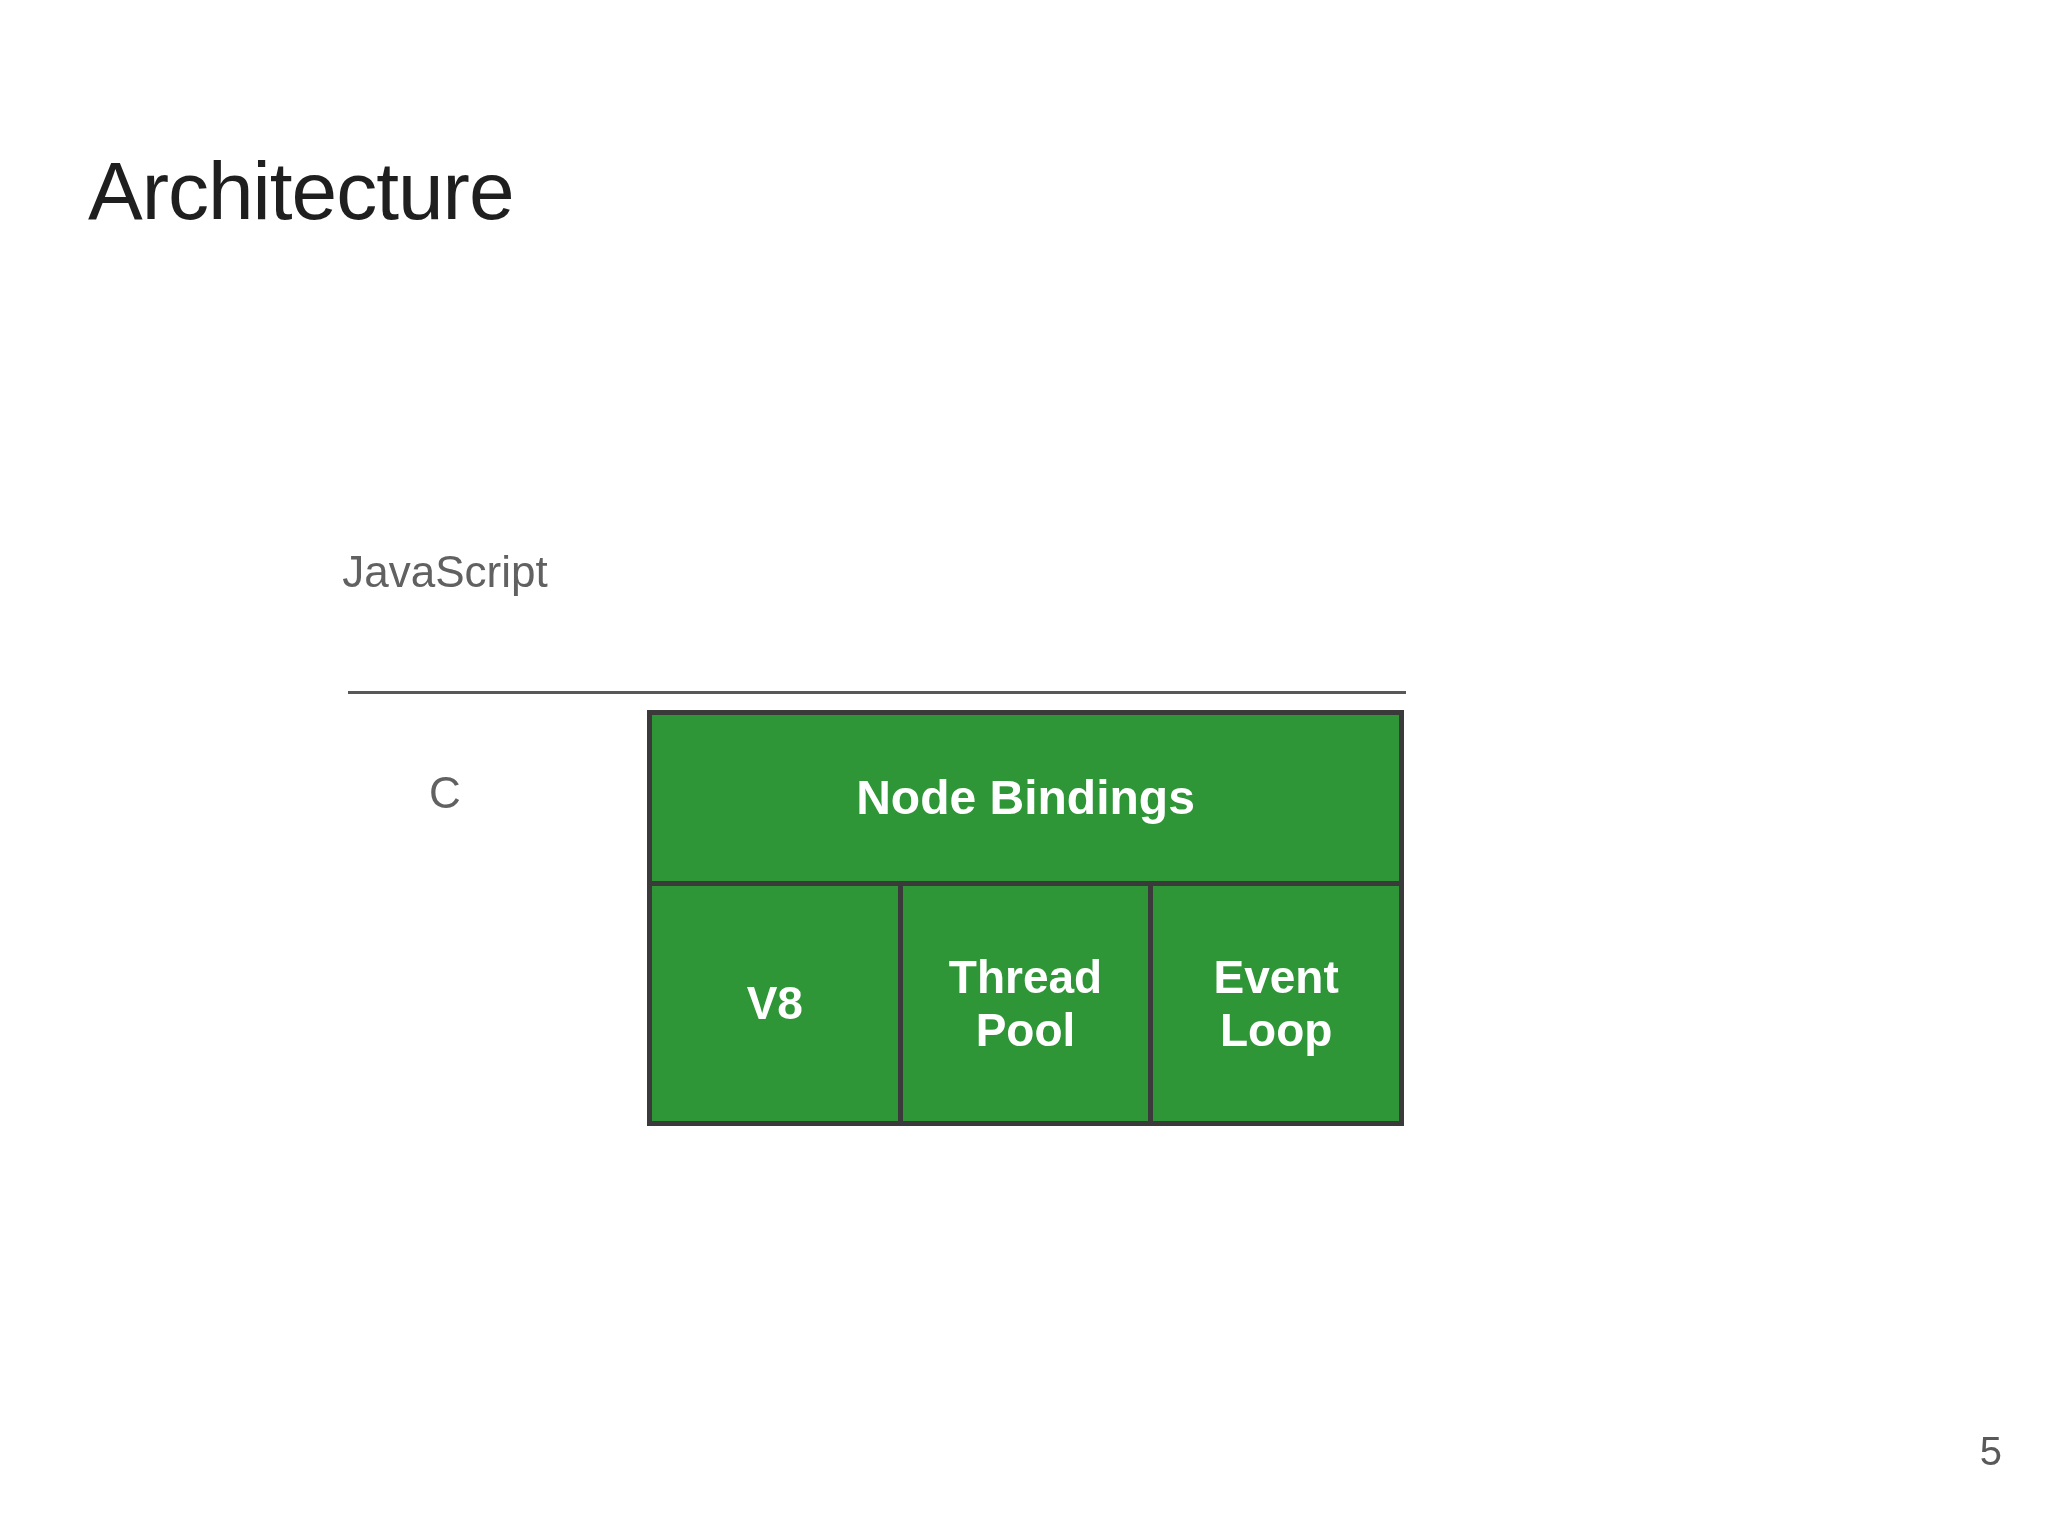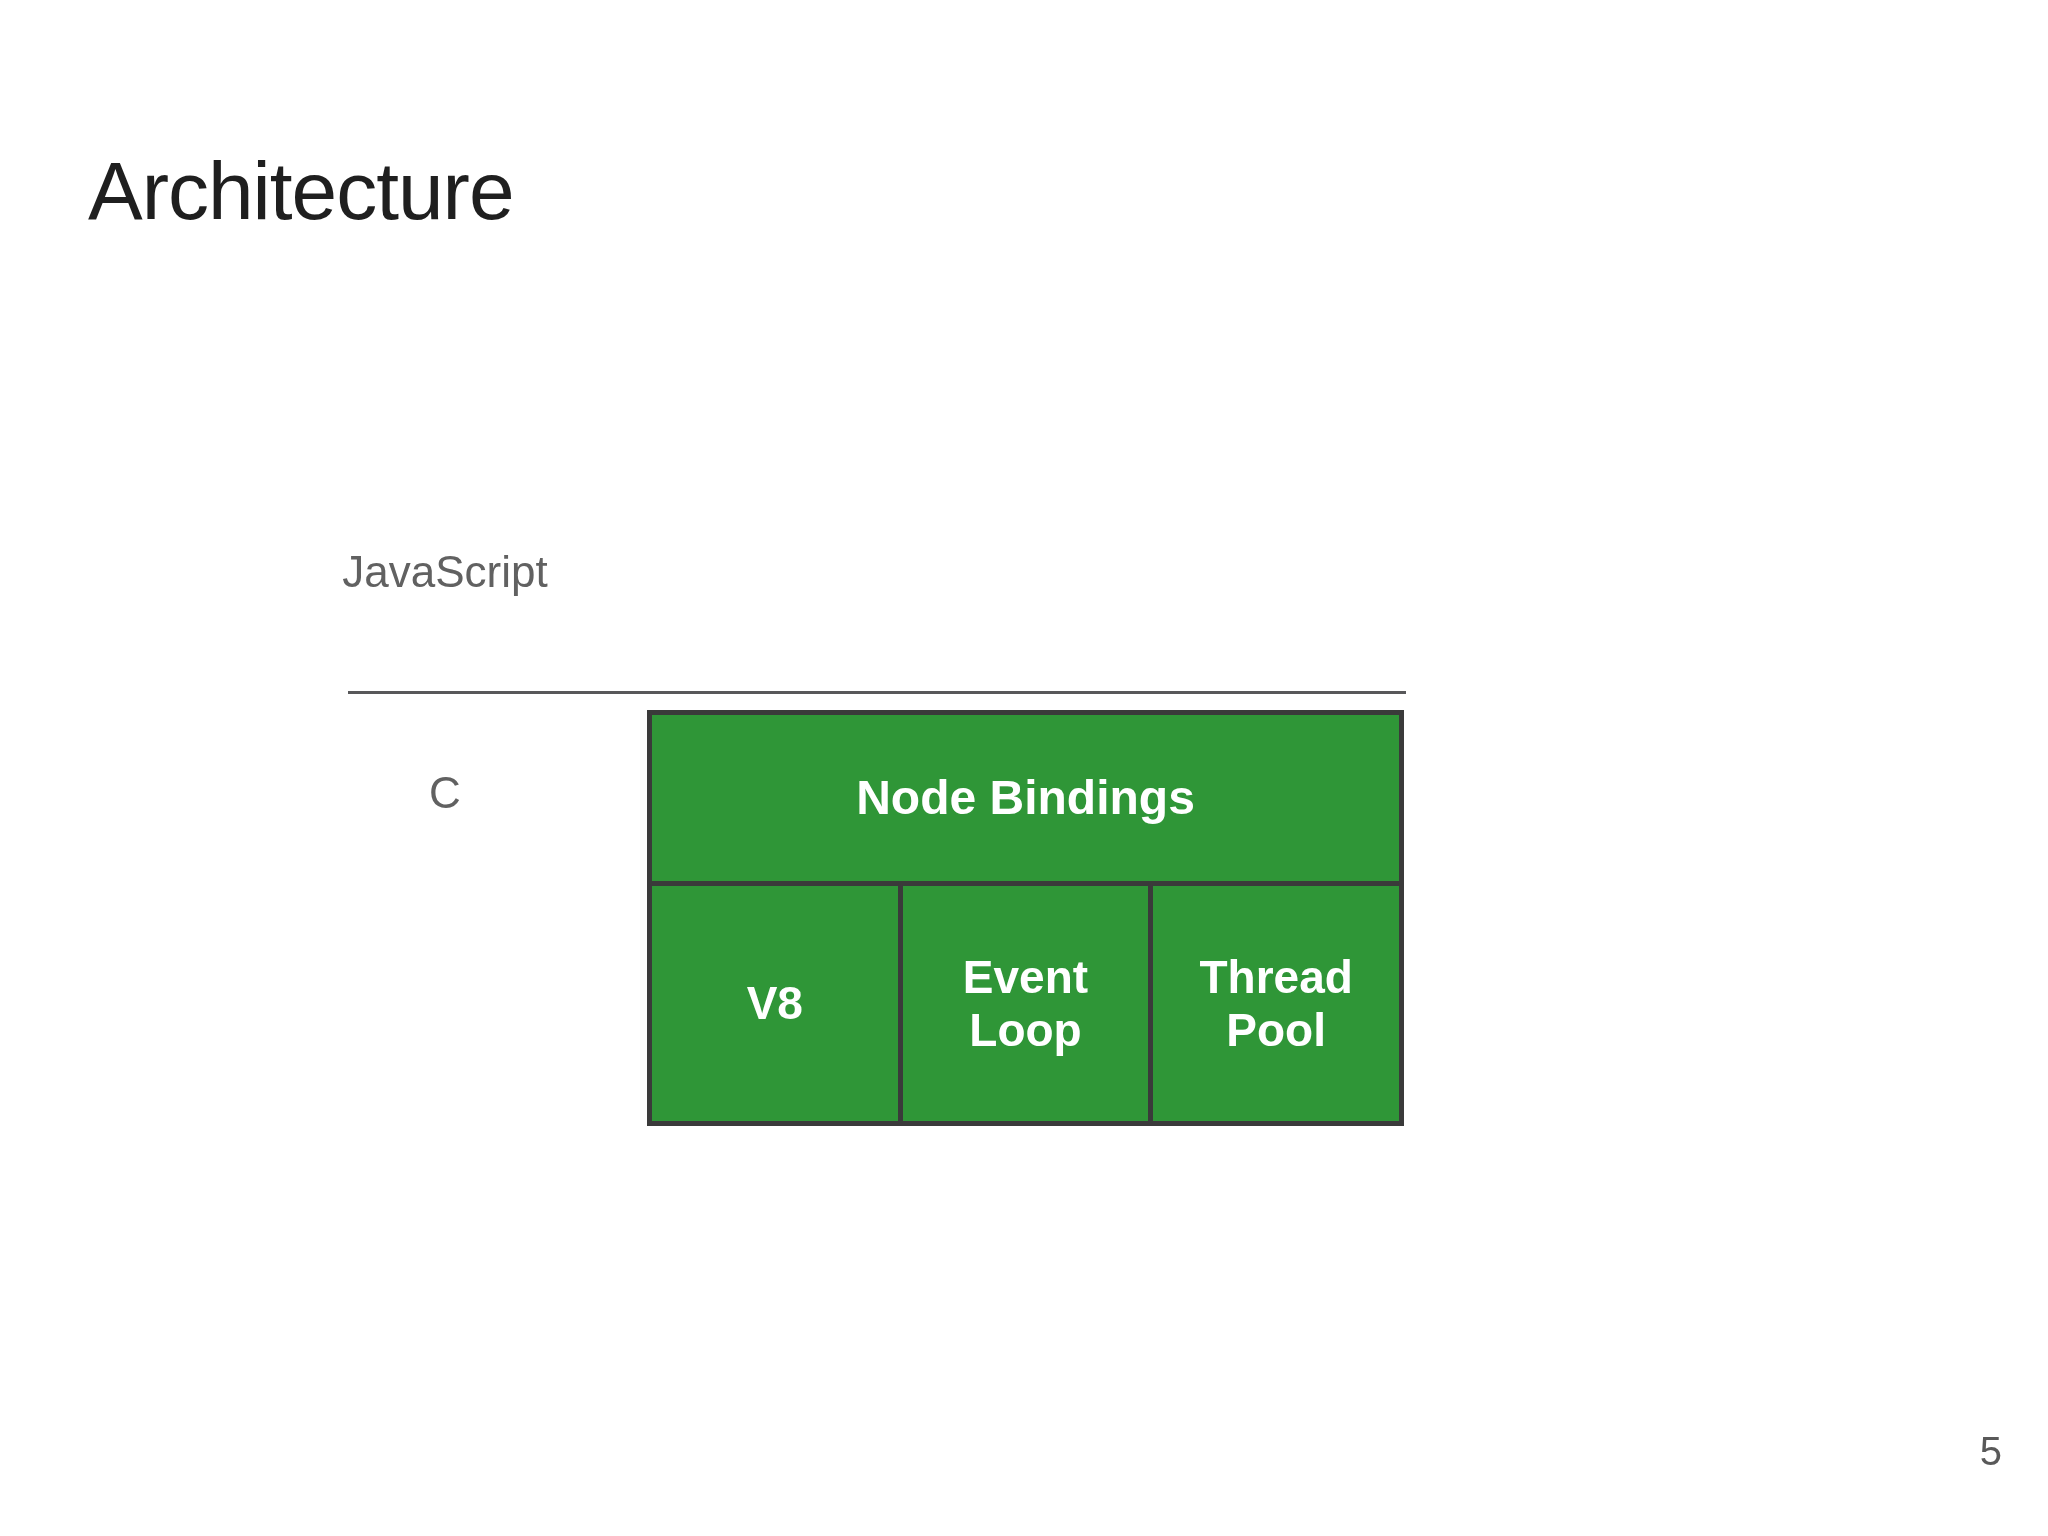--- a/index.html
+++ b/index.html
@@ -130,24 +130,24 @@
 
     <div class="cell cell-bindings">
       <span class="box-text">Node Bindings</span>
     </div>
 
     <div class="cell cell-sub">
       <span class="box-text">V8</span>
     </div>
 
     <div class="cell cell-sub">
-      <span class="box-text">Event Loop</span>
+      <span class="box-text">Thread Pool</span>
     </div>
 
     <div class="cell cell-sub">
-      <span class="box-text">Thread Pool</span>
+      <span class="box-text">Event Loop</span>
     </div>
 
   </div>
 
   <div class="page-number">5</div>
 
 </div>
 
 </body></html>

